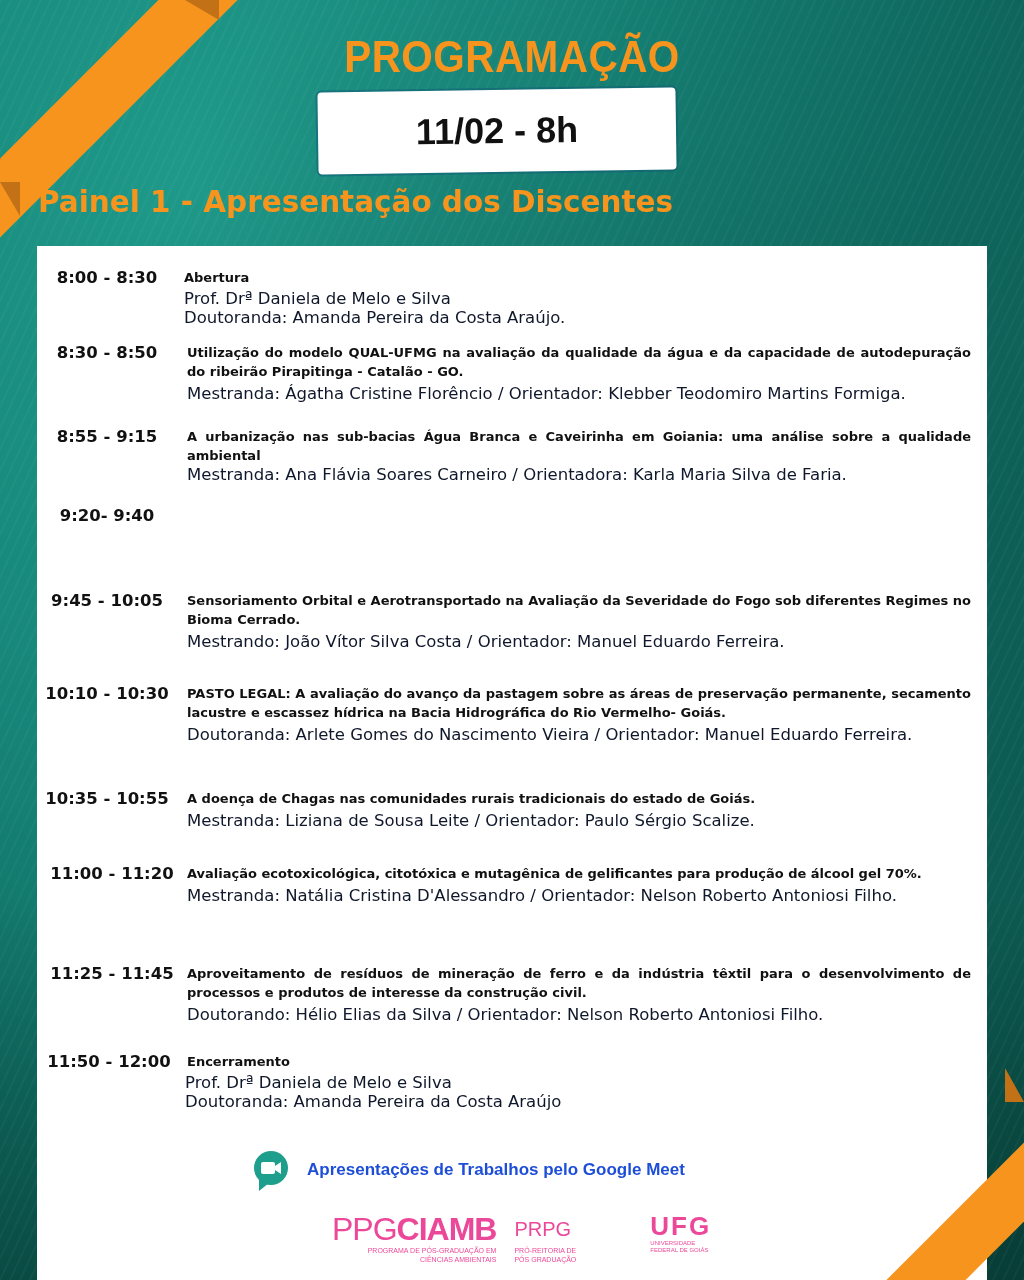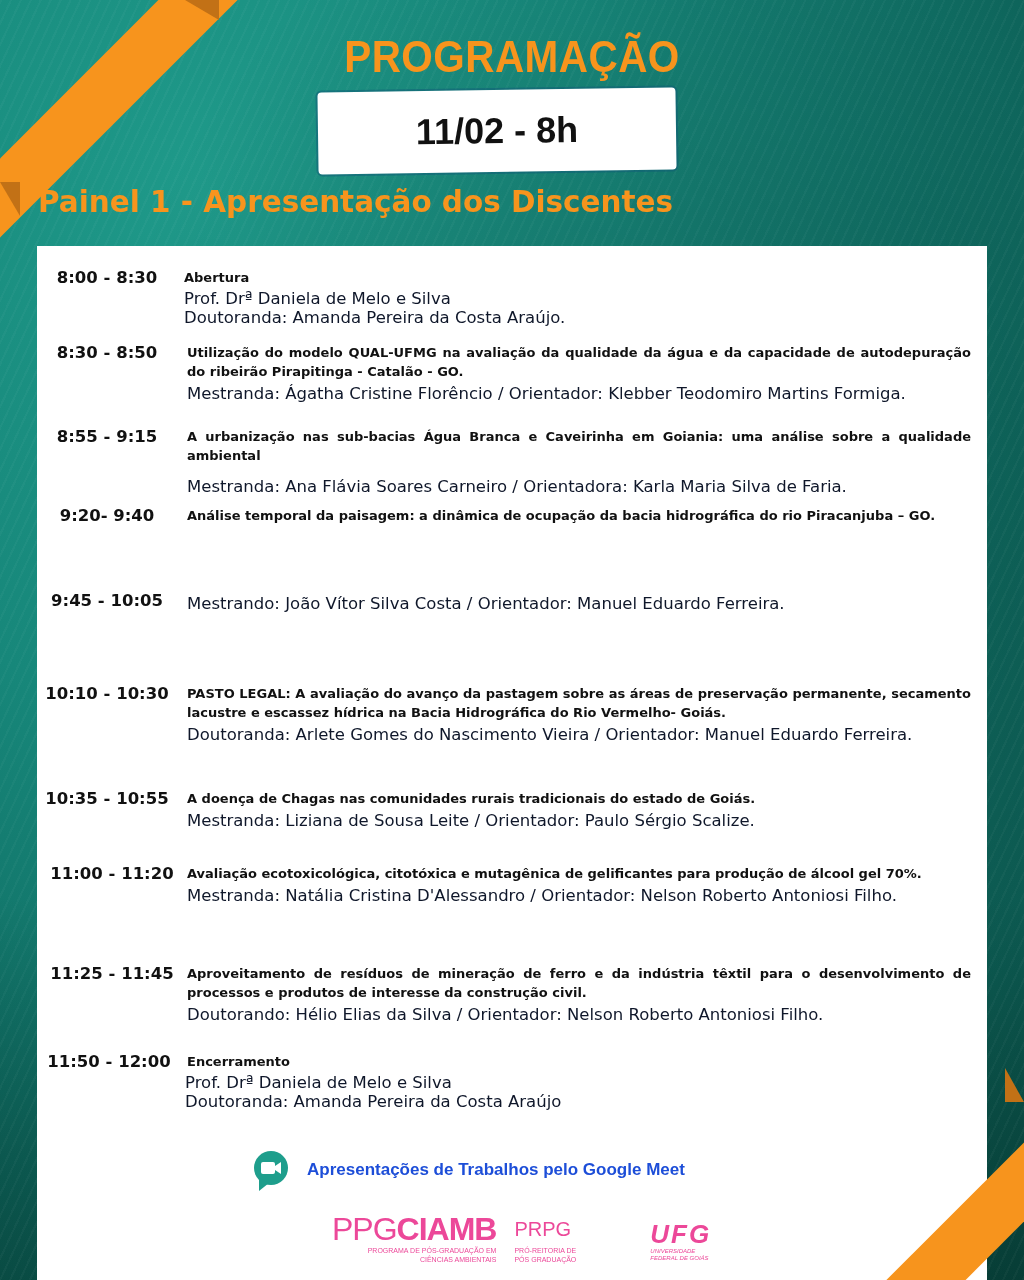--- a/index.html
+++ b/index.html
@@ -63,21 +63,21 @@
   }
   .meet-icon { width:34px; height:40px; position:relative; }
   .meet-text { margin-left:20px; font-weight:bold; font-size:17px; color:#1d4ed8; font-family:"Liberation Sans", sans-serif; }
   .logos { position:absolute; left:332px; top:1212px; display:flex; align-items:flex-start; color:#ec4899; }
   .lg1 .big { font-family:"Liberation Sans", sans-serif; font-size:32px; letter-spacing:-1px; line-height:34px; }
   .lg1 .big b { font-weight:bold; }
   .small { font-size:7px; line-height:9px; text-align:right; font-family:"Liberation Sans", sans-serif; }
   .lg2 { margin-left:18px; }
   .lg2 .big { font-family:"Liberation Sans", sans-serif; font-weight:normal; font-size:20px; line-height:34px; }
   .lg2 .small { text-align:left; }
-  .lg3 { margin-left:20px; display:flex; align-items:flex-end;font-style:italic; }
+  .lg3 { margin-left:20px; display:flex; align-items:flex-start; }
   .lg3 .big { font-family:"Liberation Sans", sans-serif; font-weight:bold; font-size:26px; letter-spacing:2px; line-height:28px; }
 </style>
 </head>
 <body>
 
 <div class="bg-tex"></div>
 <div class="ribbon-tl"></div>
 <div class="fold-tl1"></div>
 <div class="fold-tl2"></div>
 
@@ -103,34 +103,34 @@
     <div class="content">
       <div class="rtitle">Utilização do modelo QUAL-UFMG na avaliação da qualidade da água e da capacidade de autodepuração do ribeirão Pirapitinga - Catalão - GO.</div>
       <div class="rsub">Mestranda: Ágatha Cristine Florêncio / Orientador: Klebber Teodomiro Martins Formiga.</div>
     </div>
   </div>
 
   <div class="row" style="top:181px">
     <div class="time" style="left:0">8:55 - 9:15</div>
     <div class="content">
       <div class="rtitle">A urbanização nas sub-bacias Água Branca e Caveirinha em Goiania: uma análise sobre a qualidade ambiental</div>
-      <div class="rsub" style="margin-top:12px">Mestranda: Ana Flávia Soares Carneiro / Orientadora: Karla Maria Silva de Faria.</div>
+      <div class="rsub" style="margin-top:0">Mestranda: Ana Flávia Soares Carneiro / Orientadora: Karla Maria Silva de Faria.</div>
     </div>
   </div>
 
   <div class="row" style="top:260px">
     <div class="time" style="left:0">9:20- 9:40</div>
     <div class="content">
-      <div class="rtitle">Análise temporal da paisagem: a dinâmica de ocupação da bacia hidrográfica do rio Piracanjuba – GO.</div>
     </div>
   </div>
 
   <div class="row" style="top:345px">
     <div class="time" style="left:0">9:45 - 10:05</div>
     <div class="content">
+      <div class="rtitle">Sensoriamento Orbital e Aerotransportado na Avaliação da Severidade do Fogo sob diferentes Regimes no Bioma Cerrado.</div>
       <div class="rsub">Mestrando: João Vítor Silva Costa / Orientador: Manuel Eduardo Ferreira.</div>
     </div>
   </div>
 
   <div class="row" style="top:438px">
     <div class="time" style="left:0">10:10 - 10:30</div>
     <div class="content">
       <div class="rtitle">PASTO LEGAL: A avaliação do avanço da pastagem sobre as áreas de preservação permanente, secamento lacustre e escassez hídrica na Bacia Hidrográfica do Rio Vermelho- Goiás.</div>
       <div class="rsub">Doutoranda: Arlete Gomes do Nascimento Vieira / Orientador: Manuel Eduardo Ferreira.</div>
     </div>

